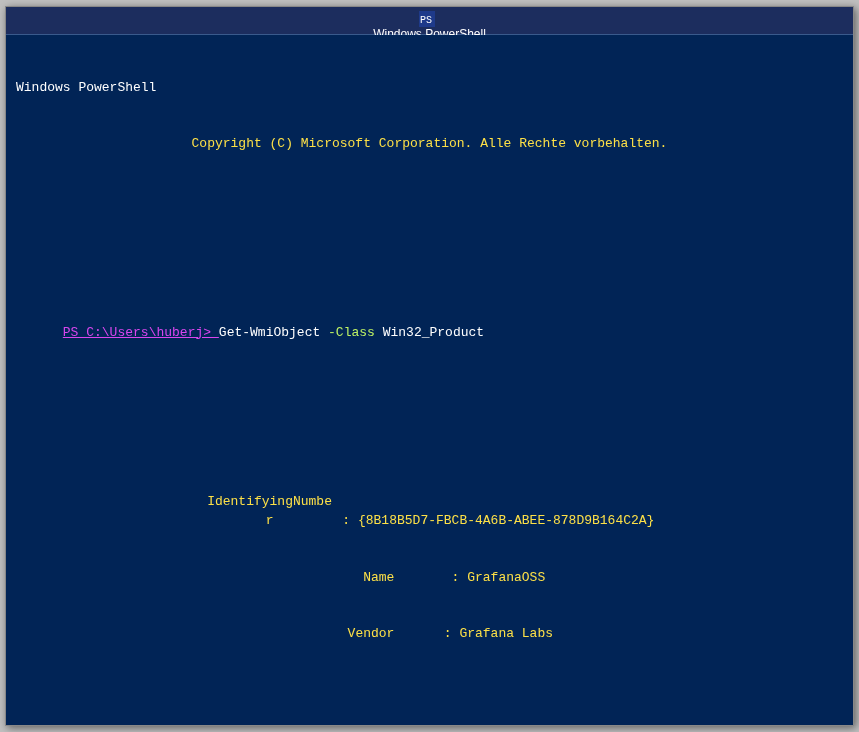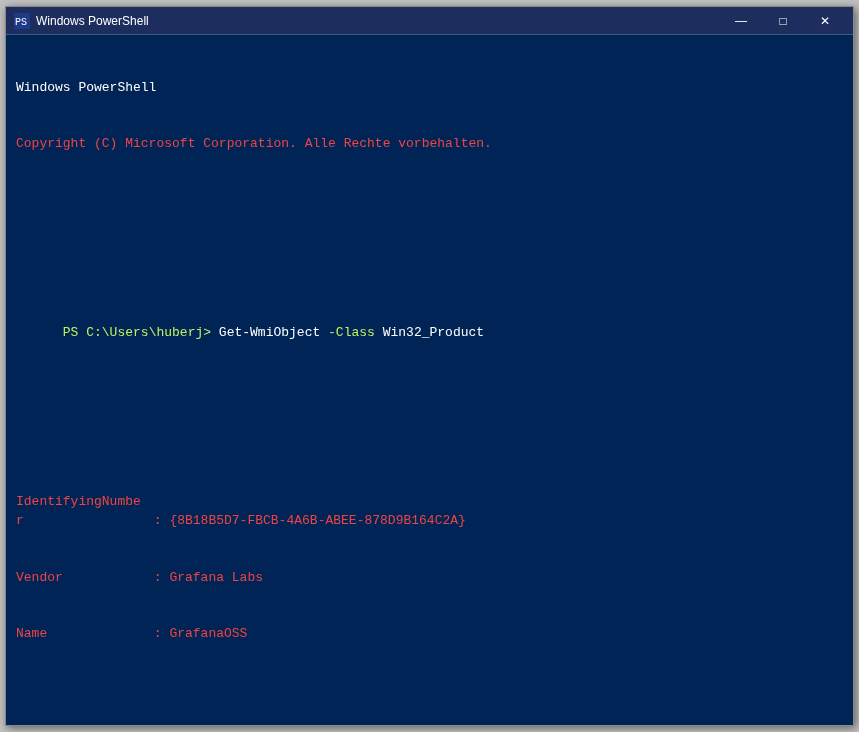--- a/index.html
+++ b/index.html
@@ -24,20 +24,21 @@
       box-shadow: 2px 2px 8px rgba(0,0,0,0.5);
     }
     .titlebar {
       background: #1c2d5e;
       height: 28px;
       display: flex;
       align-items: center;
       padding: 4px 8px;
       flex-shrink: 0;
       border-bottom: 1px solid #3a5a8c;
+      flex-direction: column;
     }
     .titlebar-icon {
       width: 16px;
       height: 16px;
       margin-right: 6px;
       flex-shrink: 0;
     }
     .titlebar-title {
       color: white;
       font-family: 'Segoe UI', sans-serif;
@@ -67,22 +68,22 @@
       color: #c0c0c0;
       padding: 6px 10px;
       overflow-y: auto;
       overflow-x: hidden;
       line-height: 1.45;
       white-space: pre-wrap;
       word-wrap: break-word;
     }
     .line { display: block; }
     .cmd-white { color: #ffffff; }
-    .cmd-yellow { color: #bef264; }
-    .cmd-gray { color: #ef4444; }
+    .cmd-yellow { color: #d946ef; text-decoration: underline; }
+    .cmd-gray { color: #fde047; text-align: center; }
     .cmd-param { color: #bef264; }
     .blank { display: block; height: 1.45em; }
   </style>
 </head>
 <body>
 
 <div class="window">
   <div class="titlebar">
 
     <svg class="titlebar-icon" viewBox="0 0 16 16">
@@ -101,22 +102,22 @@
     <span class="line cmd-gray">Copyright (C) Microsoft Corporation. Alle Rechte vorbehalten.</span>
     <span class="blank"></span>
     <span class="blank"></span>
     <span class="line">
       <span class="cmd-yellow">PS C:\Users\huberj&gt; </span><span class="cmd-white">Get-WmiObject</span><span class="cmd-param"> -Class</span><span class="cmd-white"> Win32_Product</span>
     </span>
     <span class="blank"></span>
 
     
     <span class="line cmd-gray"><span style="display:inline-block;width:130px">IdentifyingNumber</span> : {8B18B5D7-FBCB-4A6B-ABEE-878D9B164C2A}</span>
+    <span class="line cmd-gray"><span style="display:inline-block;width:130px">Name</span> : GrafanaOSS</span>
     <span class="line cmd-gray"><span style="display:inline-block;width:130px">Vendor</span> : Grafana Labs</span>
-    <span class="line cmd-gray"><span style="display:inline-block;width:130px">Name</span> : GrafanaOSS</span>
     
     
     
 
     
     
     
     
     
     

